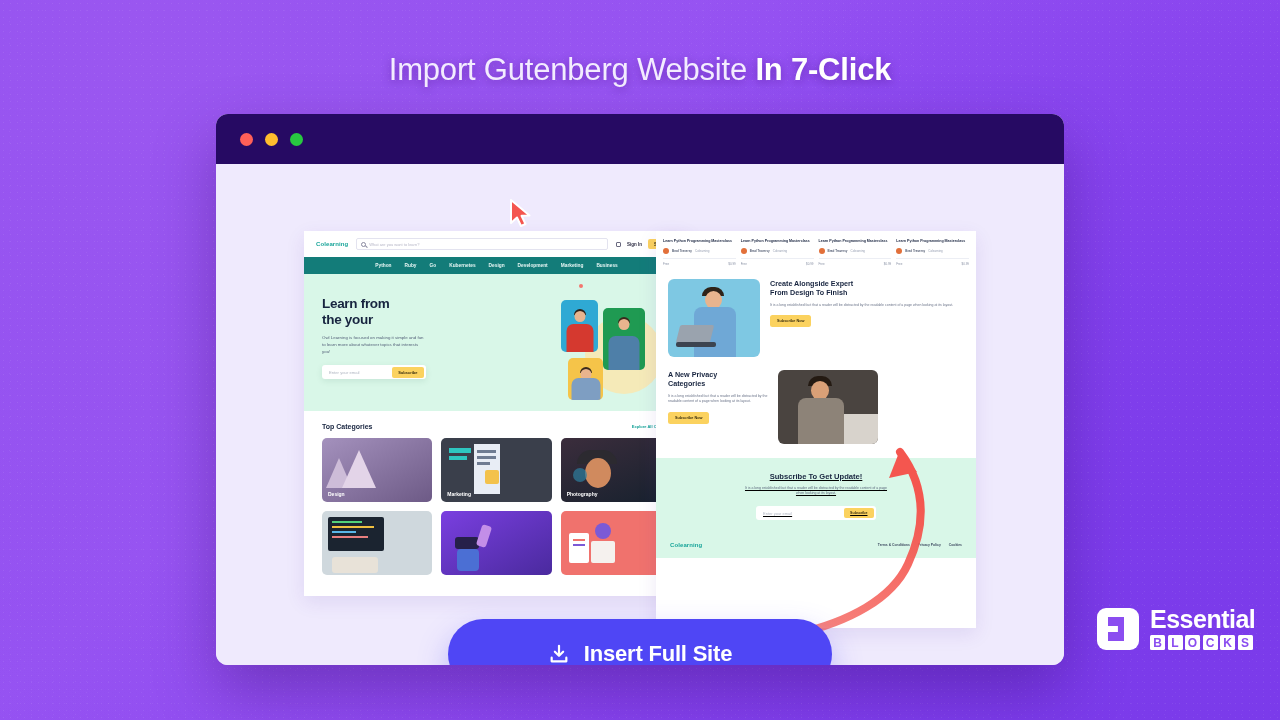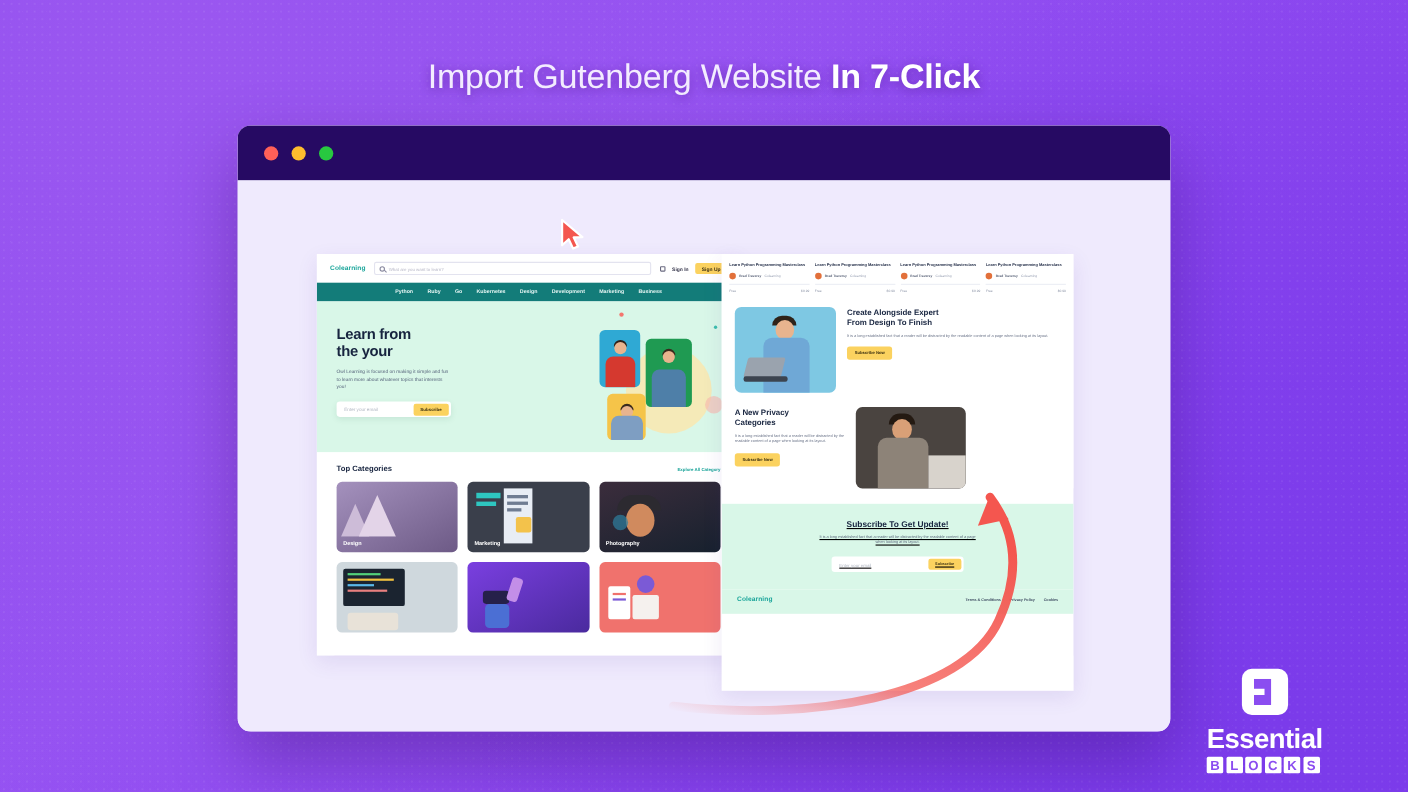--- a/index.html
+++ b/index.html
@@ -40,21 +40,21 @@
   .titlebar{
     height:50px; background:#260a63; display:flex; align-items:center; padding-left:24px; gap:12px;
   }
   .dot{ width:13px; height:13px; border-radius:50%; }
   .dot.r{ background:#ff6058; } .dot.y{ background:#ffbd2e; } .dot.g{ background:#28c840; }
 
   .win-body{ position:relative; height:501px; background:#efeafd; }
 
   
   .pane{ position:absolute; top:67px; overflow:hidden; background:#fff; }
-  .pane-left{ left:72px; width:385px; height:365px; box-shadow:0 6px 18px rgba(80,40,160,.10); }
+  .pane-left{ left:88px; width:385px; height:365px; box-shadow:0 6px 18px rgba(80,40,160,.10); }
   .pane-right{ left:440px; width:320px; height:397px; box-shadow:0 6px 18px rgba(80,40,160,.10); }
   .pane-edge{
     position:absolute; top:67px; width:32px; height:365px; background:#dcd3fa; opacity:.85;
   }
   .edge-l{ left:88px; } .edge-r{ left:728px; }
 
   
   .site-nav{
     height:26px; background:#fff; display:flex; align-items:center; padding:0 12px; gap:8px;
   }
@@ -143,21 +143,21 @@
   .cta{
     position:absolute; left:232px; top:455px; width:384px; height:70px;
     background:#4f46f5; border-radius:35px; display:flex; align-items:center; justify-content:center; gap:14px;
     box-shadow:0 14px 30px rgba(79,70,245,.35);
   }
   .cta .dl{ width:22px; height:22px; position:relative; }
   .cta .label{ font-size:22px; font-weight:700; color:#fff; letter-spacing:-.2px; }
   .cursor{ position:absolute; left:292px; top:34px; width:26px; height:30px; }
 
   
-  .eb{ position:absolute; left:1097px; top:608px; display:flex; align-items:center; gap:11px;flex-direction:column; }
+  .eb{ position:absolute; left:1097px; top:608px; display:flex; align-items:center; gap:11px; }
   .eb-mark{
     width:42px; height:42px; border-radius:9px; background:#fff; position:relative;
   }
   .eb-mark:before{
     content:""; position:absolute; left:11px; top:9px; width:16px; height:24px; background:#8b4df0;
     clip-path:polygon(0 0,100% 0,100% 100%,0 100%,0 62%,62% 62%,62% 38%,0 38%);
   }
   .eb-text .t1{ font-size:25px; font-weight:700; color:#fff; line-height:.95; letter-spacing:-.5px; }
   .eb-text .t2{ display:flex; gap:2.5px; margin-top:3px; }
   .eb-text .t2 b{
@@ -413,20 +413,30 @@
         <linearGradient id="ag" x1="0" y1="1" x2="0.45" y2="0">
           <stop offset="0" stop-color="#f4564f" stop-opacity="0"></stop>
           <stop offset="0.35" stop-color="#f4564f" stop-opacity="0.75"></stop>
           <stop offset="1" stop-color="#f4564f" stop-opacity="1"></stop>
         </linearGradient>
       </defs>
       <path d="M396 478 C 520 492, 660 470, 692 400 C 716 348, 702 312, 684 288" stroke="url(#ag)" stroke-width="8" fill="none" stroke-linecap="round"></path>
       <path d="M684 286 L 673 314 L 701 308 Z" fill="#f4564f"></path>
     </svg>
 
+    <div class="cta">
+      <span class="dl">
+        <svg viewBox="0 0 24 24" width="22" height="22" fill="none" stroke="#ffffff" stroke-width="2.4" stroke-linecap="round" stroke-linejoin="round">
+          <path d="M12 3 v10"></path>
+            <path d="M7.5 9.5 L12 14 L16.5 9.5"></path>
+          <path d="M4 16 v4 h16 v-4"></path>
+        </svg>
+      </span>
+      <span class="label">Insert Full Site</span>
+    </div>
 
     <svg class="cursor" viewBox="0 0 26 30">
       <path d="M3 2 L3 25 L9 19.5 L13 28 L17.5 26 L13.5 17.8 L21.5 17.5 Z" fill="#f4564f" stroke="#ffffff" stroke-width="2" stroke-linejoin="round"></path>
     </svg>
   </div>
 </div>
 
 <div class="eb">
   <span class="eb-mark"></span>
   <span class="eb-text">

